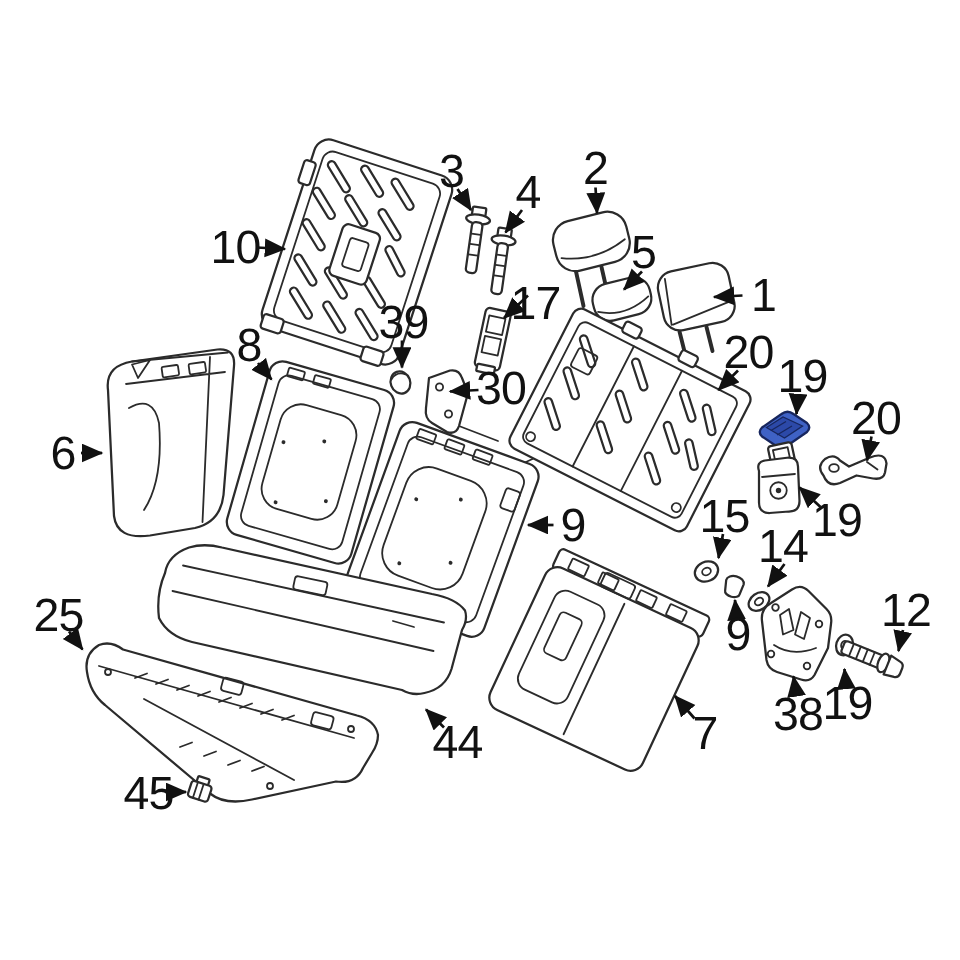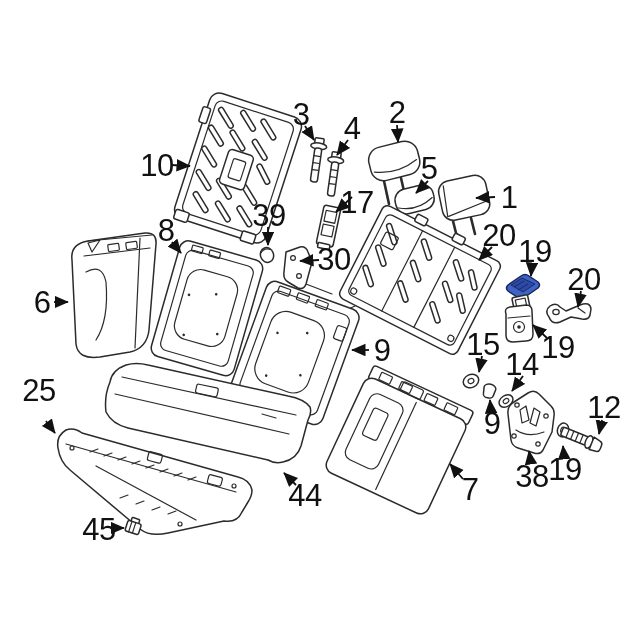--- a/index.html
+++ b/index.html
@@ -289,15 +289,15 @@
   <div class="callout" style="left:483px;top:344px">15</div>
   <div class="callout" style="left:492px;top:423px">9</div>
   <div class="callout" style="left:357px;top:202px">17</div>
   <div class="callout" style="left:558px;top:347px">19</div>
   <div class="callout" style="left:535px;top:251px">19</div>
   <div class="callout" style="left:584px;top:279px">20</div>
   <div class="callout" style="left:532px;top:476px">38</div>
   <div class="callout" style="left:334px;top:259px">30</div>
   <div class="callout" style="left:269px;top:215px">39</div>
   <div class="callout" style="left:305px;top:495px">44</div>
-  <div class="callout" style="left:39px;top:390px">25</div>
+  <div class="callout" style="left:39px;top:410px">25</div>
   <div class="callout" style="left:99px;top:529px">45</div>
 </div>
 
 </body></html>

